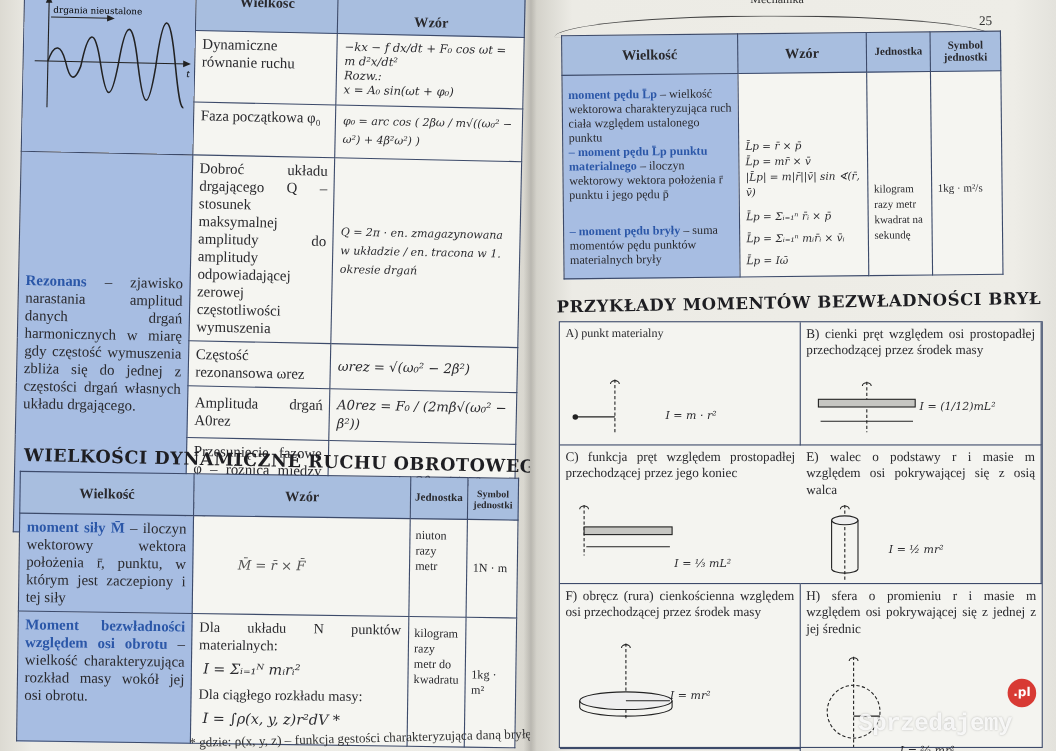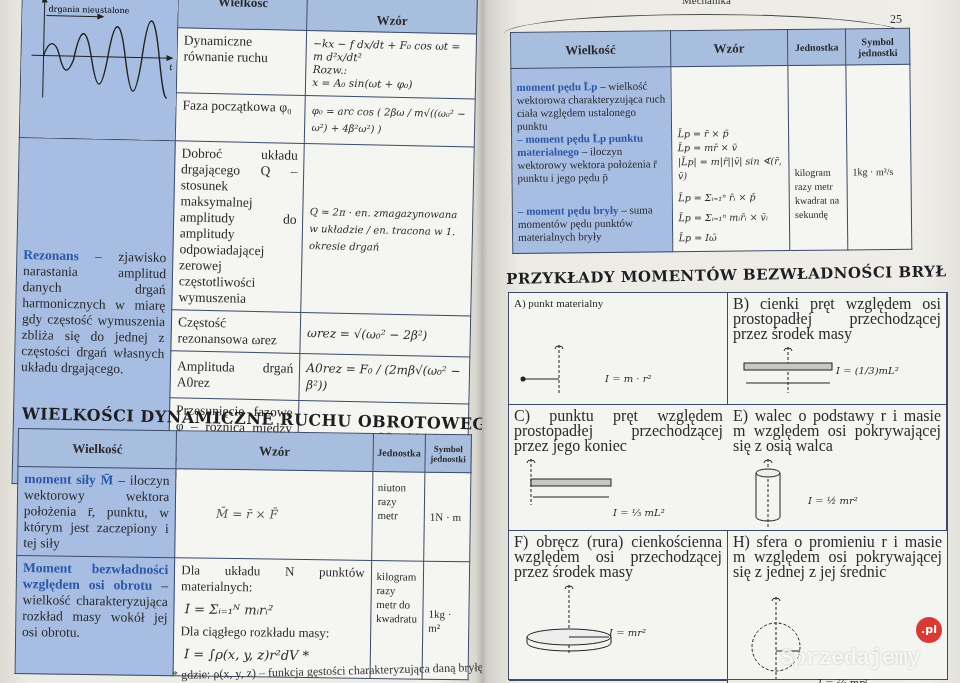--- a/index.html
+++ b/index.html
@@ -27,21 +27,21 @@
   .unit { font-size: 11px; line-height: 14px; padding: 8px 5px; }
   h2.section { position: absolute; font-family: "DejaVu Serif", serif; font-weight: bold; font-size: 16px; letter-spacing: 0.5px; color: #1e1e22; white-space: nowrap; }
 
   .runhead { position: absolute; font-size: 11px; color: #333; }
   .curve-line { position: absolute; border-top: 1.4px solid #444; border-radius: 50% 50% 0 0 / 20px 20px 0 0; }
 
   
   .grid { position: absolute; left: 510px; top: 292px; width: 440px; height: 388px; display: grid; grid-template-columns: 1fr 1fr; grid-template-rows: 112px 126px 150px; border: 1.4px solid #3c4a6a; background: #f4f4f0; }
   .cell { border-right: 1.2px solid #3c4a6a; border-bottom: 1.2px solid #3c4a6a; position: relative; padding: 3px 5px; }
   .cell:nth-child(3n) { border-right: none; }
-  .cell-text { font-size: 16px; line-height: 15px; text-align: justify; }
+  .cell-text { font-size: 12px; line-height: 15px; text-align: justify; }
   .cell-formula { position: absolute; font-family: "DejaVu Serif", serif; font-style: italic; font-size: 10px; }
   .cell svg { position: absolute; left: 0; top: 0; }
 
   .watermark { position: absolute; right: 18px; bottom: 12px; font-family: Liberation Mono, monospace; font-weight: bold; font-size: 22px; color: rgba(255,255,255,0.85); text-shadow: 0 0 2px rgba(0,0,0,0.25); letter-spacing: -0.5px; }
   .wm-badge { position: absolute; right: 18px; bottom: 40px; width: 26px; height: 26px; border-radius: 50%; background: #d83a34; color: #fff; font-family: "DejaVu Sans", sans-serif; font-weight: bold; font-size: 11px; text-align: center; line-height: 26px; }
   .footnote { position: absolute; left: 172px; top: 664px; font-size: 12px; color: #333; transform: rotate(-1.5deg); white-space: nowrap; }
 </style>
 </head>
 <body>
 
@@ -203,25 +203,25 @@
   </div>
 
   <div class="cell">
     <div class="cell-text">B) cienki pręt względem osi prostopadłej przechodzącej przez środek masy</div>
     <svg width="146" height="110">
       <line x1="60" y1="54" x2="60" y2="100" stroke="#222" stroke-dasharray="3,2"></line>
       <path d="M56,58 a4,3 0 1,1 8,0" fill="none" stroke="#222"></path>
       <rect x="16" y="70" width="88" height="7" fill="#c6c6c2" stroke="#222"></rect>
       <line x1="18" y1="90" x2="102" y2="90" stroke="#222"></line>
     </svg>
-    <div class="cell-formula" style="left:108px; top:72px;">I = (1/3)mL²</div>
-  </div>
-
-  <div class="cell">
-    <div class="cell-text">C) punktu pręt względem prostopadłej przechodzącej przez jego koniec</div>
+    <div class="cell-formula" style="left:108px; top:72px;">I = (1/12)mL²</div>
+  </div>
+
+  <div class="cell">
+    <div class="cell-text">C) funkcja pręt względem prostopadłej przechodzącej przez jego koniec</div>
     <svg width="146" height="110">
       <line x1="22" y1="54" x2="22" y2="100" stroke="#222" stroke-dasharray="3,2"></line>
       <path d="M18,58 a4,3 0 1,1 8,0" fill="none" stroke="#222"></path>
       <rect x="22" y="74" width="80" height="7" fill="#c6c6c2" stroke="#222"></rect>
       <line x1="24" y1="92" x2="100" y2="92" stroke="#222"></line>
     </svg>
     <div class="cell-formula" style="left:104px; top:76px;margin-top:26px;">I = ⅓ mL²</div>
   </div>
 
 

